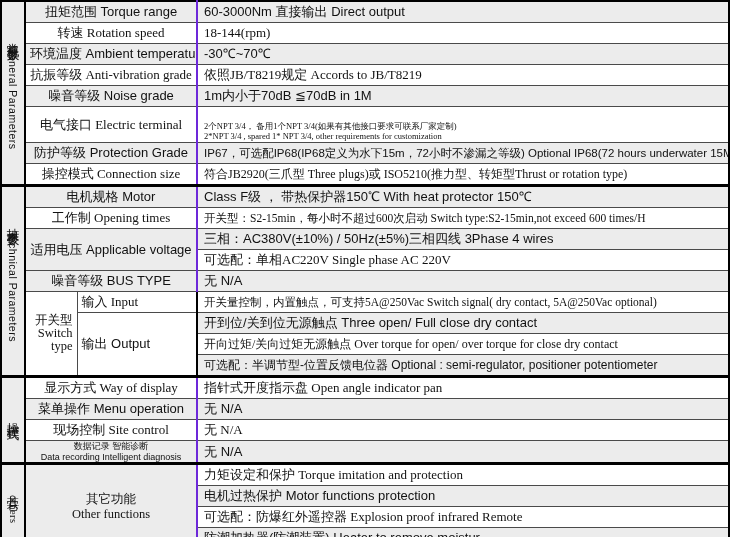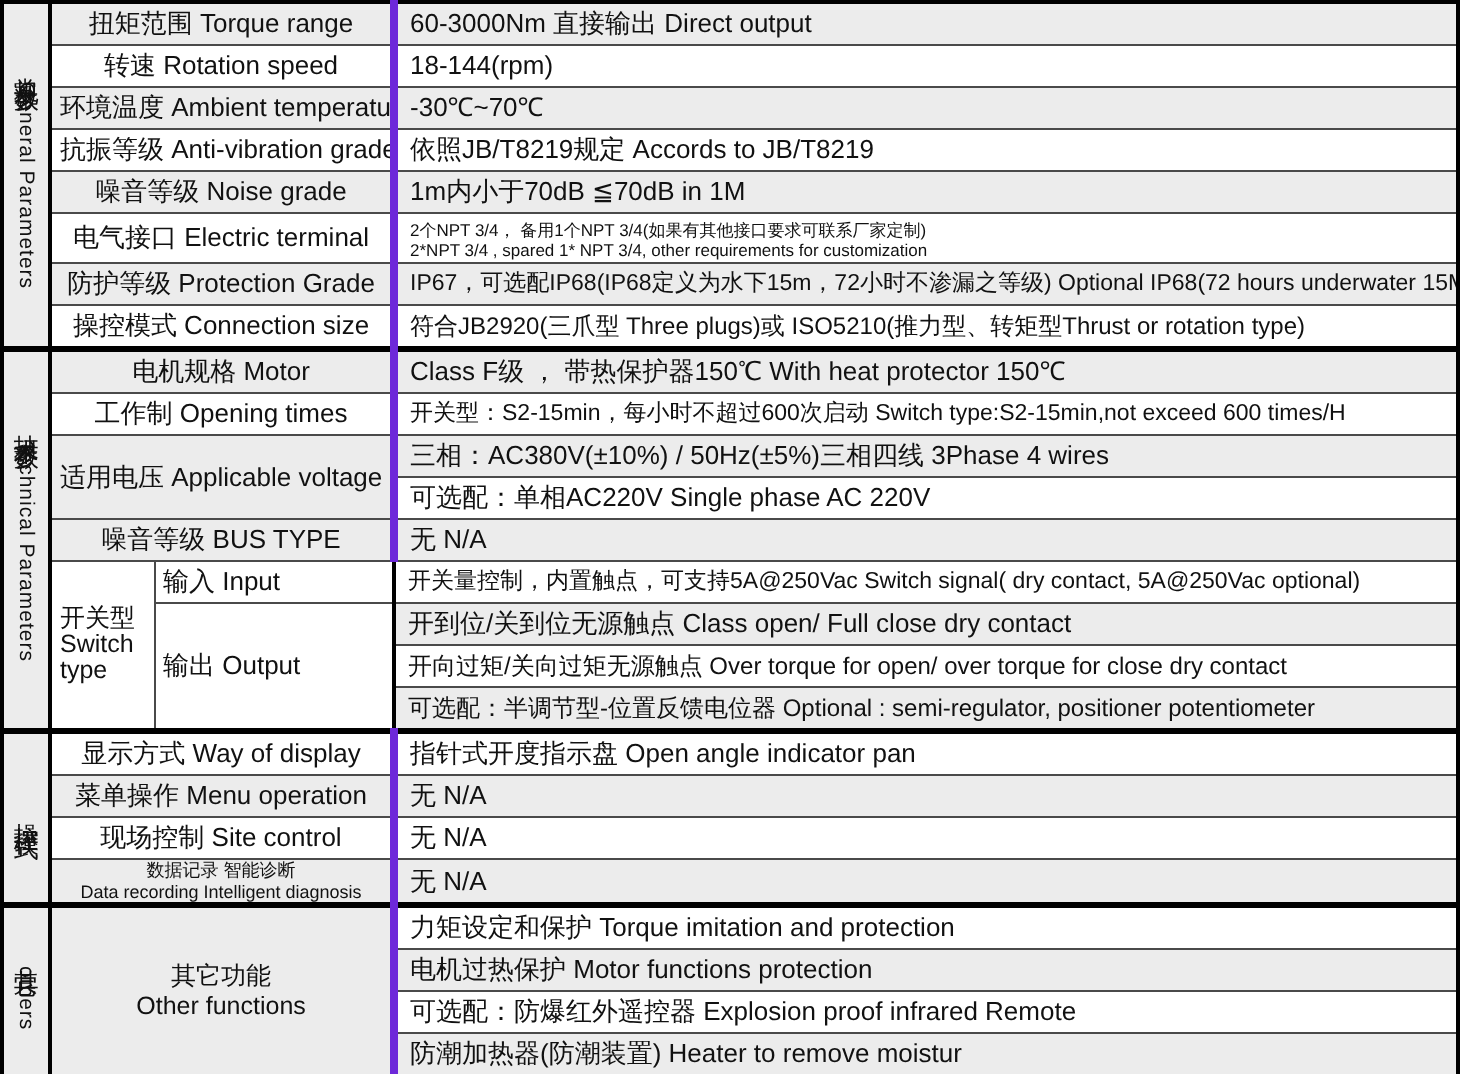--- a/index.html
+++ b/index.html
@@ -14,44 +14,44 @@
   td {
     border:1px solid #4a4a4a;
     height:20px; padding:0 4px;
     font-size:13px; line-height:1.05;
     overflow:hidden; white-space:nowrap;
     background:#fff;
   }
   tr.tall td { height:23px; }
   
   tr.odd  > td { background:#ececec; }
-  tr.even > td { background:#ffffff; }
+  tr.even > td { background:#ffffff;font-family:Liberation Serif, serif; }
   td.bg-w { background:#ffffff !important; }
   td.bg-g { background:#ececec !important; }
   
   tr.sec > td { border-top:3px solid #000; }
   
   td.vcell { border-right:2px solid #000; }
-  td.lbl   { border-right:4px solid #6d28d9; text-align:center; }
-  td.sub1  { border-right:1px solid #4a4a4a; text-align:left; white-space:normal; font-size:12.5px; line-height:13px; }
+  td.lbl   { border-right:2px solid #6d28d9; text-align:center; }
+  td.sub1  { border-right:1px solid #4a4a4a; text-align:right; white-space:normal; font-size:12.5px; line-height:13px; }
   td.sub2  { border-right:2px solid #000; text-align:left; }
   
   td.vcell { background:#ececec !important; text-align:center; vertical-align:middle; padding:0; }
   .vtext {
     display:inline-block; writing-mode:vertical-rl; text-orientation:mixed;
     white-space:nowrap; letter-spacing:1px;
   }
   .vtext .cn { font-size:12.5px; letter-spacing:2px; }
   .vtext .en { font-size:10.5px; margin-top:5px; letter-spacing:0.5px; }
   
   td.val { text-align:left; padding-left:6px;margin-left:16px; }
   td.sm  { font-size:11.5px; }
   td.md  { font-size:12px; }
   
-  td.two { padding-top:1px; }
+  td.two { padding-top:12px; }
   td.two div { font-size:8.5px; line-height:10px; letter-spacing:0; }
   td.two-c div { text-align:center; font-size:9px; line-height:10.5px; }
   
   td.ml { white-space:normal; }
   td.ml div { text-align:center; font-size:12.5px; line-height:15px; }
 </style>
 </head>
 <body>
 
 <div class="sheet">
@@ -125,21 +125,21 @@
     <td class="lbl" colspan="2">噪音等级 BUS TYPE</td>
     <td class="val">无 N/A</td>
   </tr>
   <tr class="even">
     <td class="sub1 bg-w" rowspan="4">开关型 Switch type</td>
     <td class="sub2">输入 Input</td>
     <td class="val sm">开关量控制，内置触点，可支持5A@250Vac Switch signal( dry contact, 5A@250Vac optional)</td>
   </tr>
   <tr class="odd">
     <td class="sub2 bg-w" rowspan="3">输出 Output</td>
-    <td class="val">开到位/关到位无源触点 Class open/ Full close dry contact</td>
+    <td class="val">开到位/关到位无源触点 Three open/ Full close dry contact</td>
   </tr>
   <tr class="even">
     <td class="val md">开向过矩/关向过矩无源触点 Over torque for open/ over torque for close dry contact</td>
   </tr>
   <tr class="odd">
     <td class="val md">可选配：半调节型-位置反馈电位器 Optional : semi-regulator, positioner potentiometer</td>
   </tr>
 
   <tr class="even sec">
     <td class="vcell" rowspan="4">

